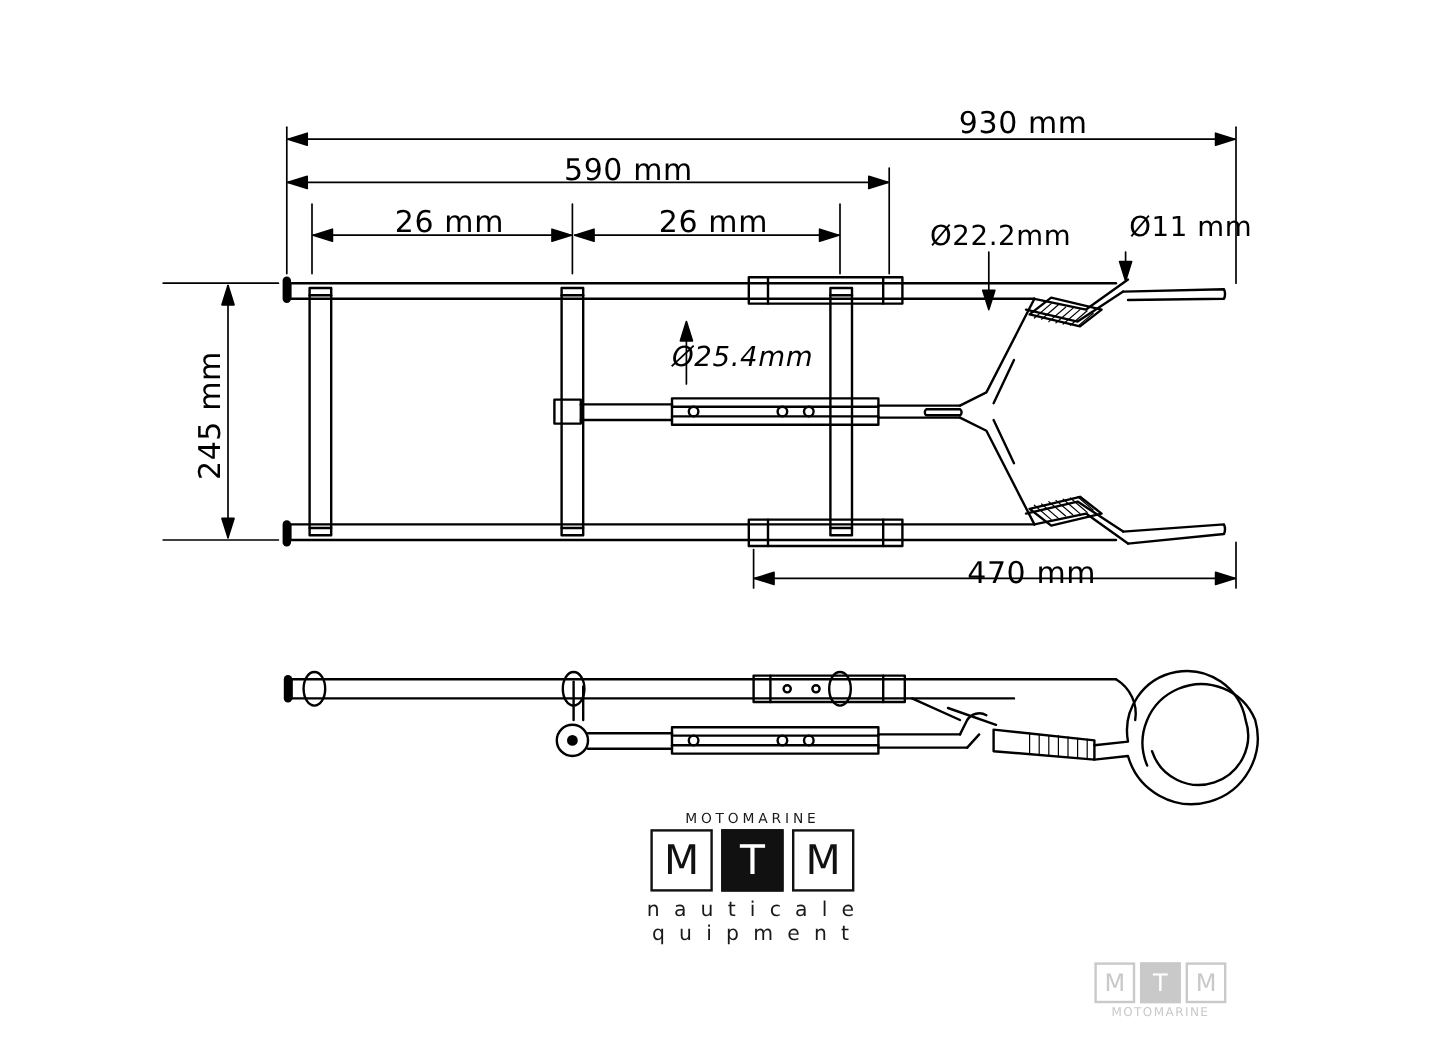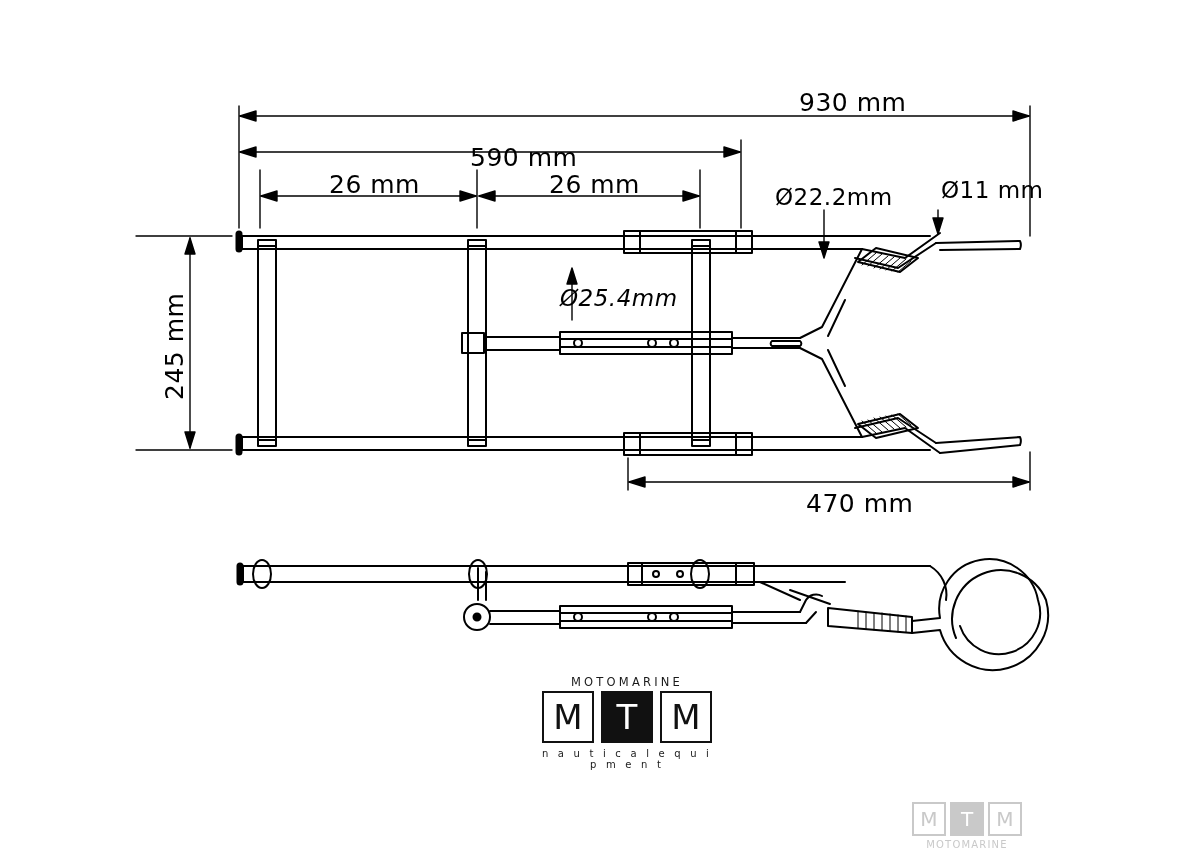--- a/index.html
+++ b/index.html
@@ -76,21 +76,21 @@
     font-size: 34px;
     font-family: "DejaVu Sans", sans-serif;
     color: #111;
   }
   #logo .letters .box.filled {
     background: #111;
     color: #ffffff;
   }
   #logo .tagline {
     font-family: "DejaVu Sans", sans-serif;
-    font-size: 10px;
+    font-size: 17px;
     letter-spacing: 3.2px;
     text-align: center;
     color: #1a1a1a;
     margin-top: 5px;
   }
   
   #watermark {
     position: absolute;
     right: 18px;
     bottom: 14px;
@@ -311,25 +311,25 @@
         </g>
 
         <path d="M912 621 L940 618 A40 40 0 0 1 1038 600 A34 34 0 1 1 960 626"></path>
         <path d="M912 633 L940 630 A48 48 0 0 0 1046 600 A44 44 0 1 0 956 638"></path>
         <path d="M930 566 A36 34 0 0 1 946 600"></path>
       </g>
     </g>
   </svg>
 
   <div class="dim-text" style="left:799px; top:88px;">930 mm</div>
-  <div class="dim-text" style="left:470px; top:127px;margin-top:16px;">590 mm</div>
+  <div class="dim-text" style="left:470px; top:127px;">590 mm</div>
   <div class="dim-text" style="left:329px; top:170px;">26 mm</div>
   <div class="dim-text" style="left:549px; top:170px;">26 mm</div>
   <div class="dim-text vert" style="left:160px; top:400px;">245 mm</div>
-  <div class="dim-text" style="left:806px; top:489px;text-align:center;">470  mm</div>
+  <div class="dim-text" style="left:806px; top:463px;text-align:center;">470  mm</div>
   <div class="dim-text small" style="left:560px; top:285px;font-style:italic;">Ø25.4mm</div>
   <div class="dim-text small" style="left:775px; top:177px;margin-top:7px;">Ø22.2mm</div>
   <div class="dim-text small" style="left:941px; top:177px;">Ø11 mm</div>
 
   <div id="logo">
     <div class="brandline">MOTOMARINE</div>
     <div class="letters">
       <div class="box">M</div>
       <div class="box filled">T</div>
       <div class="box">M</div>

